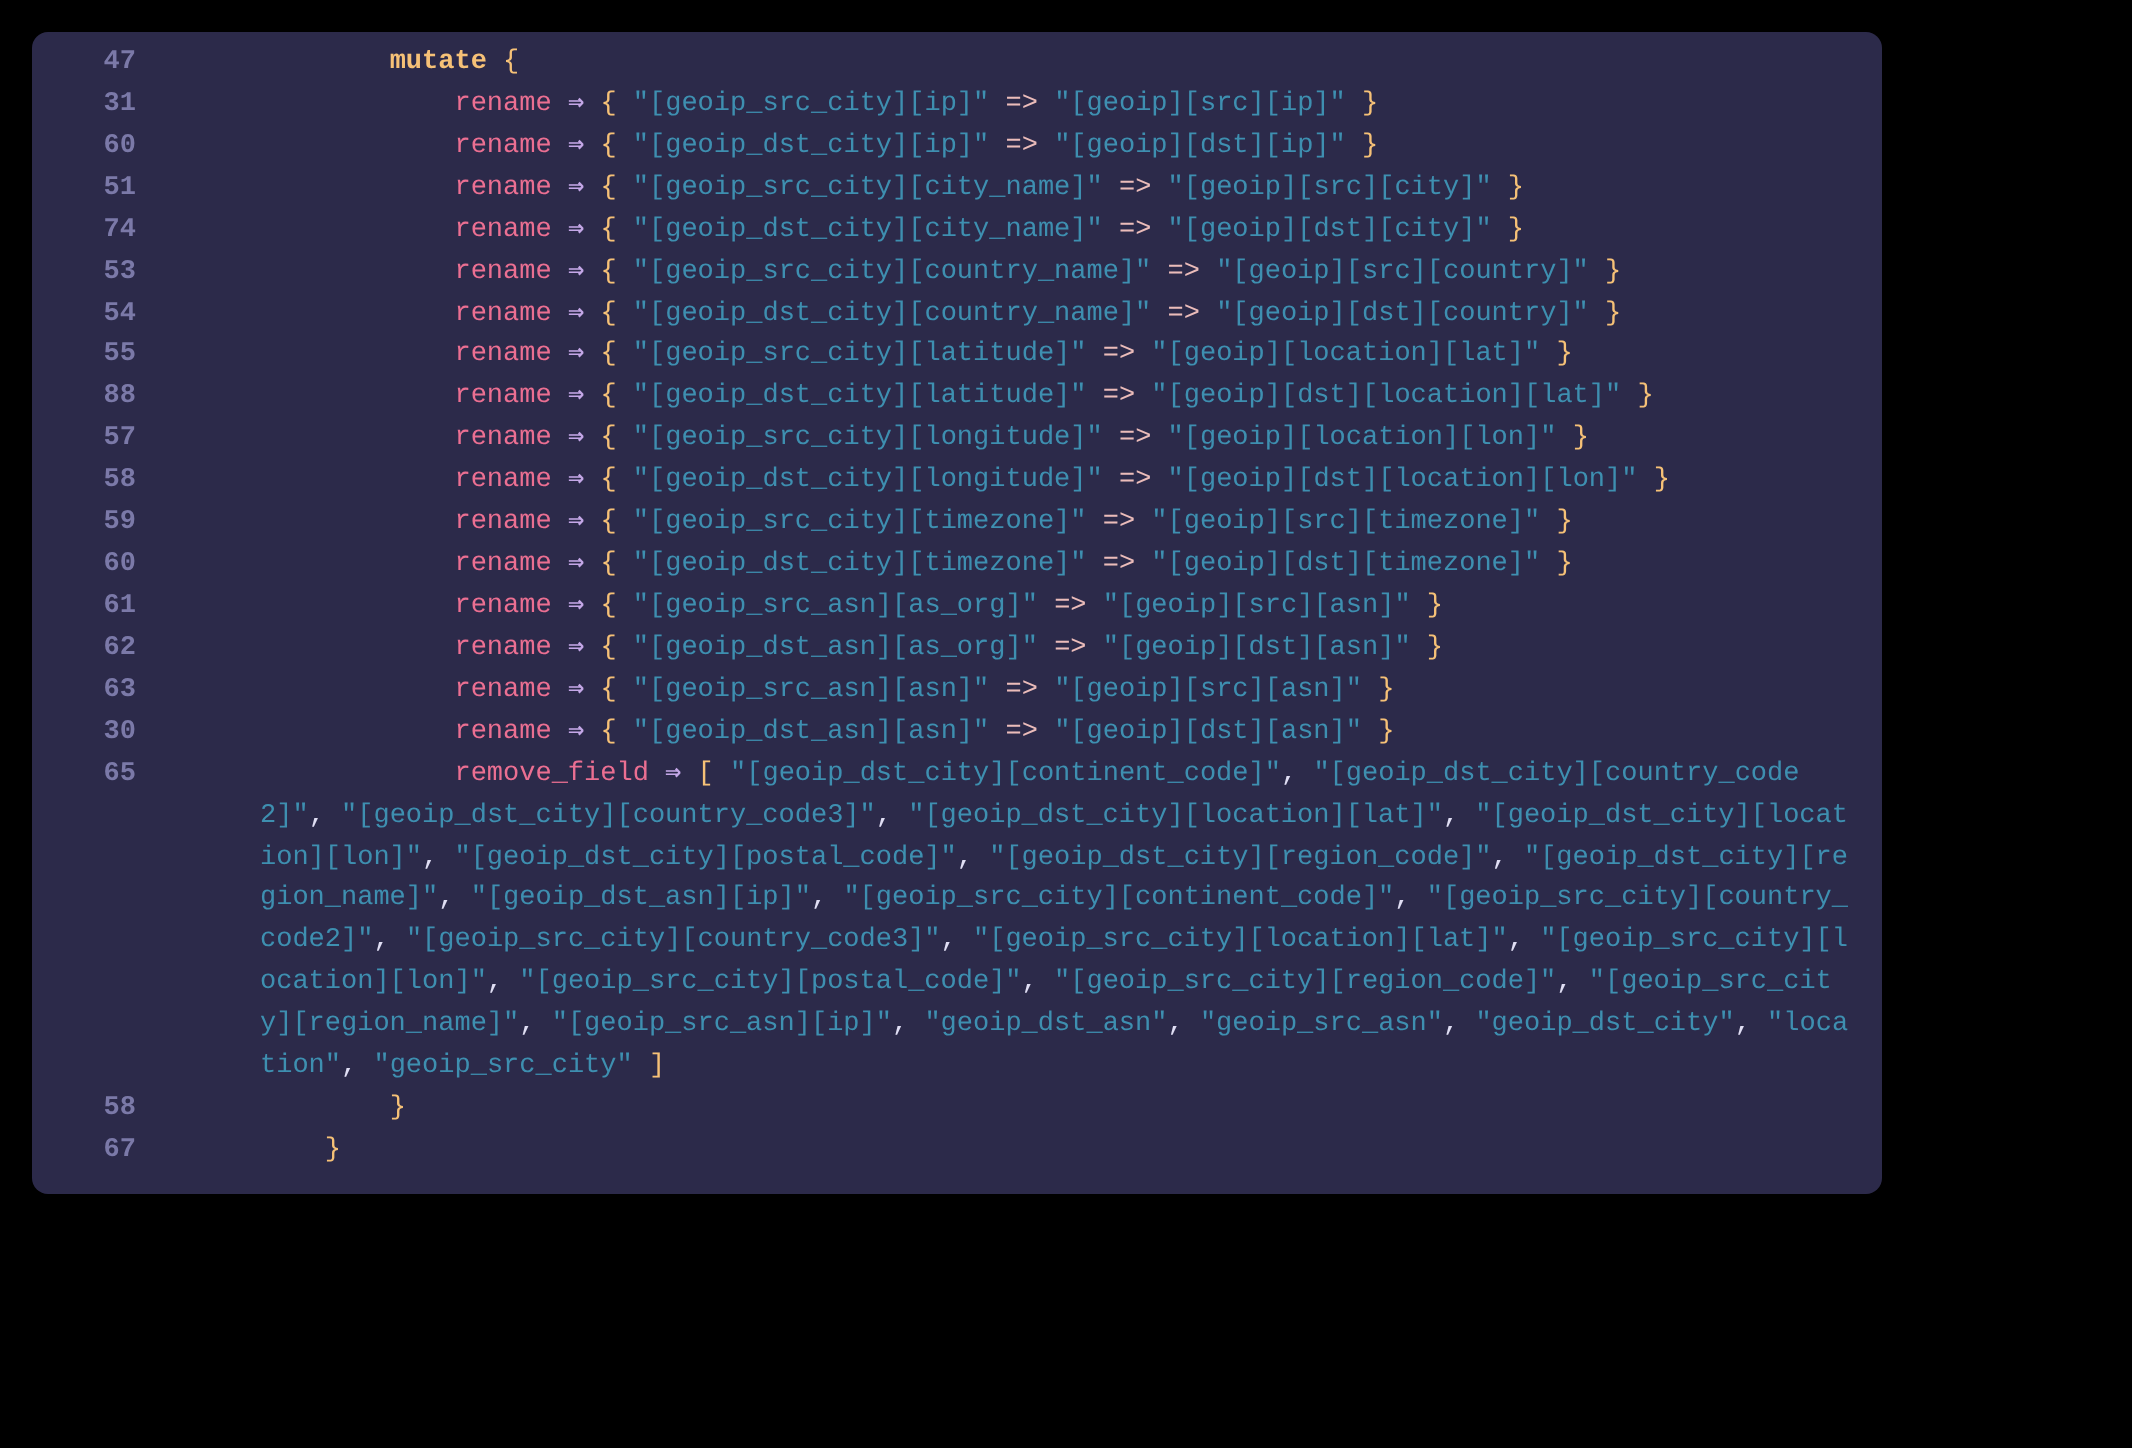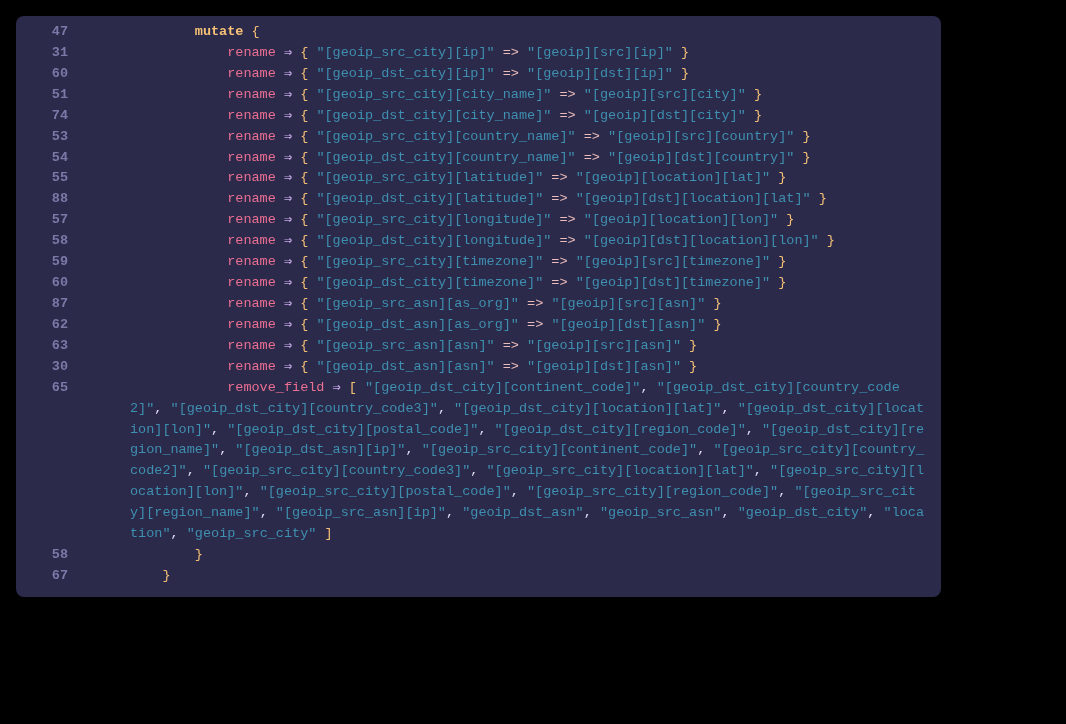--- a/index.html
+++ b/index.html
@@ -58,20 +58,20 @@
     <div class="line"><div class="gutter">51</div><div class="code">            <span class="prop">rename</span> <span class="fat">⇒</span> <span class="brace">{</span> <span class="str">"[geoip_src_city][city_name]"</span> <span class="op">=&gt;</span> <span class="str">"[geoip][src][city]"</span> <span class="brace">}</span></div></div>
     <div class="line"><div class="gutter">74</div><div class="code">            <span class="prop">rename</span> <span class="fat">⇒</span> <span class="brace">{</span> <span class="str">"[geoip_dst_city][city_name]"</span> <span class="op">=&gt;</span> <span class="str">"[geoip][dst][city]"</span> <span class="brace">}</span></div></div>
     <div class="line"><div class="gutter">53</div><div class="code">            <span class="prop">rename</span> <span class="fat">⇒</span> <span class="brace">{</span> <span class="str">"[geoip_src_city][country_name]"</span> <span class="op">=&gt;</span> <span class="str">"[geoip][src][country]"</span> <span class="brace">}</span></div></div>
     <div class="line"><div class="gutter">54</div><div class="code">            <span class="prop">rename</span> <span class="fat">⇒</span> <span class="brace">{</span> <span class="str">"[geoip_dst_city][country_name]"</span> <span class="op">=&gt;</span> <span class="str">"[geoip][dst][country]"</span> <span class="brace">}</span></div></div>
     <div class="line"><div class="gutter">55</div><div class="code">            <span class="prop">rename</span> <span class="fat">⇒</span> <span class="brace">{</span> <span class="str">"[geoip_src_city][latitude]"</span> <span class="op">=&gt;</span> <span class="str">"[geoip][location][lat]"</span> <span class="brace">}</span></div></div>
     <div class="line"><div class="gutter">88</div><div class="code">            <span class="prop">rename</span> <span class="fat">⇒</span> <span class="brace">{</span> <span class="str">"[geoip_dst_city][latitude]"</span> <span class="op">=&gt;</span> <span class="str">"[geoip][dst][location][lat]"</span> <span class="brace">}</span></div></div>
     <div class="line"><div class="gutter">57</div><div class="code">            <span class="prop">rename</span> <span class="fat">⇒</span> <span class="brace">{</span> <span class="str">"[geoip_src_city][longitude]"</span> <span class="op">=&gt;</span> <span class="str">"[geoip][location][lon]"</span> <span class="brace">}</span></div></div>
     <div class="line"><div class="gutter">58</div><div class="code">            <span class="prop">rename</span> <span class="fat">⇒</span> <span class="brace">{</span> <span class="str">"[geoip_dst_city][longitude]"</span> <span class="op">=&gt;</span> <span class="str">"[geoip][dst][location][lon]"</span> <span class="brace">}</span></div></div>
     <div class="line"><div class="gutter">59</div><div class="code">            <span class="prop">rename</span> <span class="fat">⇒</span> <span class="brace">{</span> <span class="str">"[geoip_src_city][timezone]"</span> <span class="op">=&gt;</span> <span class="str">"[geoip][src][timezone]"</span> <span class="brace">}</span></div></div>
     <div class="line"><div class="gutter">60</div><div class="code">            <span class="prop">rename</span> <span class="fat">⇒</span> <span class="brace">{</span> <span class="str">"[geoip_dst_city][timezone]"</span> <span class="op">=&gt;</span> <span class="str">"[geoip][dst][timezone]"</span> <span class="brace">}</span></div></div>
-    <div class="line"><div class="gutter">87</div><div class="code">            <span class="prop">rename</span> <span class="fat">⇒</span> <span class="brace">{</span> <span class="str">"[geoip_src_asn][as_org]"</span> <span class="op">=&gt;</span> <span class="str">"[geoip][src][asn]"</span> <span class="brace">}</span></div></div>
+    <div class="line"><div class="gutter">61</div><div class="code">            <span class="prop">rename</span> <span class="fat">⇒</span> <span class="brace">{</span> <span class="str">"[geoip_src_asn][as_org]"</span> <span class="op">=&gt;</span> <span class="str">"[geoip][src][asn]"</span> <span class="brace">}</span></div></div>
     <div class="line"><div class="gutter">62</div><div class="code">            <span class="prop">rename</span> <span class="fat">⇒</span> <span class="brace">{</span> <span class="str">"[geoip_dst_asn][as_org]"</span> <span class="op">=&gt;</span> <span class="str">"[geoip][dst][asn]"</span> <span class="brace">}</span></div></div>
     <div class="line"><div class="gutter">63</div><div class="code">            <span class="prop">rename</span> <span class="fat">⇒</span> <span class="brace">{</span> <span class="str">"[geoip_src_asn][asn]"</span> <span class="op">=&gt;</span> <span class="str">"[geoip][src][asn]"</span> <span class="brace">}</span></div></div>
     <div class="line"><div class="gutter">30</div><div class="code">            <span class="prop">rename</span> <span class="fat">⇒</span> <span class="brace">{</span> <span class="str">"[geoip_dst_asn][asn]"</span> <span class="op">=&gt;</span> <span class="str">"[geoip][dst][asn]"</span> <span class="brace">}</span></div></div>
     <div class="line"><div class="gutter">65</div><div class="code">            <span class="prop">remove_field</span> <span class="fat">⇒</span> <span class="bracket">[</span> <span class="str">"[geoip_dst_city][continent_code]"</span><span class="punct">,</span> <span class="str">"[geoip_dst_city][country_code2]"</span><span class="punct">,</span> <span class="str">"[geoip_dst_city][country_code3]"</span><span class="punct">,</span> <span class="str">"[geoip_dst_city][location][lat]"</span><span class="punct">,</span> <span class="str">"[geoip_dst_city][location][lon]"</span><span class="punct">,</span> <span class="str">"[geoip_dst_city][postal_code]"</span><span class="punct">,</span> <span class="str">"[geoip_dst_city][region_code]"</span><span class="punct">,</span> <span class="str">"[geoip_dst_city][region_name]"</span><span class="punct">,</span> <span class="str">"[geoip_dst_asn][ip]"</span><span class="punct">,</span> <span class="str">"[geoip_src_city][continent_code]"</span><span class="punct">,</span> <span class="str">"[geoip_src_city][country_code2]"</span><span class="punct">,</span> <span class="str">"[geoip_src_city][country_code3]"</span><span class="punct">,</span> <span class="str">"[geoip_src_city][location][lat]"</span><span class="punct">,</span> <span class="str">"[geoip_src_city][location][lon]"</span><span class="punct">,</span> <span class="str">"[geoip_src_city][postal_code]"</span><span class="punct">,</span> <span class="str">"[geoip_src_city][region_code]"</span><span class="punct">,</span> <span class="str">"[geoip_src_city][region_name]"</span><span class="punct">,</span> <span class="str">"[geoip_src_asn][ip]"</span><span class="punct">,</span> <span class="str">"geoip_dst_asn"</span><span class="punct">,</span> <span class="str">"geoip_src_asn"</span><span class="punct">,</span> <span class="str">"geoip_dst_city"</span><span class="punct">,</span> <span class="str">"location"</span><span class="punct">,</span> <span class="str">"geoip_src_city"</span> <span class="bracket">]</span></div></div>
     <div class="line"><div class="gutter">58</div><div class="code">        <span class="brace">}</span></div></div>
     <div class="line"><div class="gutter">67</div><div class="code">    <span class="brace">}</span></div></div>
   </div>
 
 </body></html>

